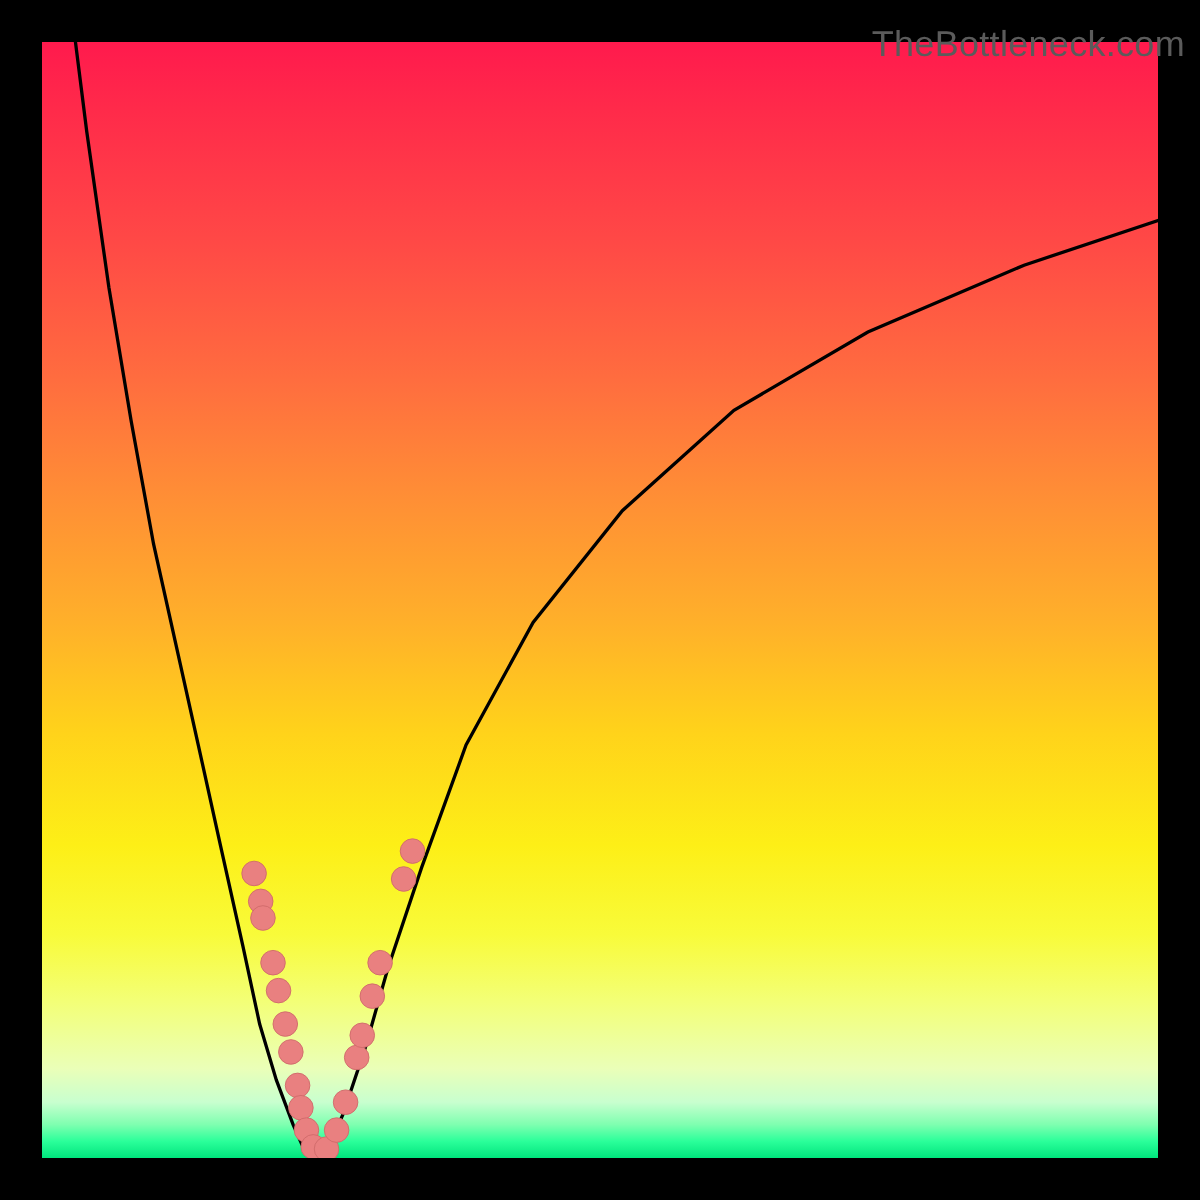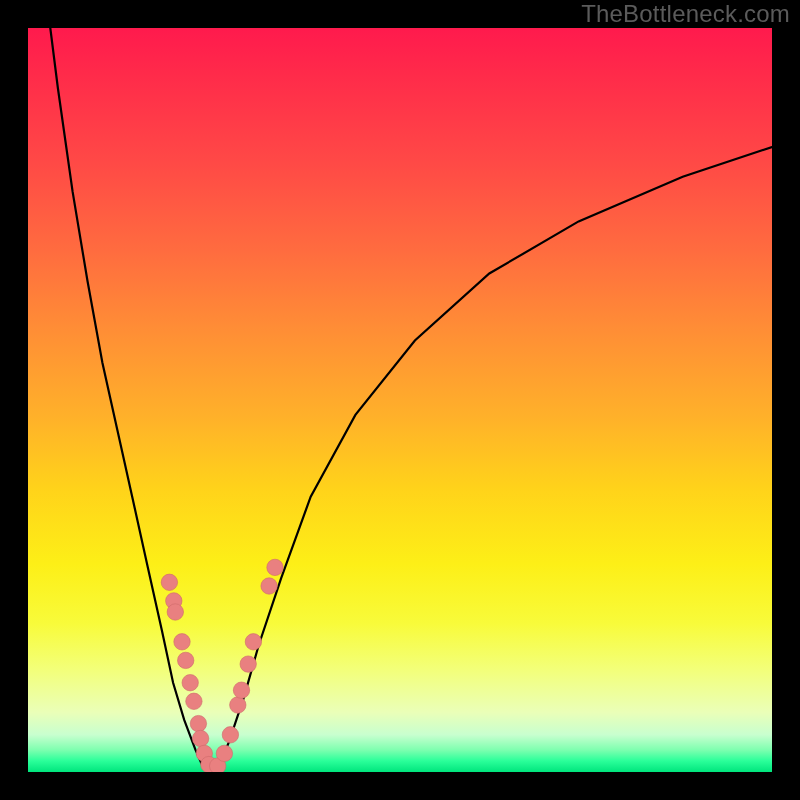--- a/index.html
+++ b/index.html
@@ -44,21 +44,21 @@
       #f3ff77 86%,
       #eaffb8 92%,
       #c8ffcf 95%,
       #7fffb0 97%,
       #2bff9a 98.5%,
       #00e57d 100%
     );
   }
   .watermark {
     position: absolute;
-    top: 0;
+    top: 16px;
     right: 10px;
     color: #5b5b5b;
     font-size: 24px;
     font-weight: 500;
     letter-spacing: 0.2px;
     user-select: none;
   }
   svg.curve {
     position: absolute;
     inset: 0;

